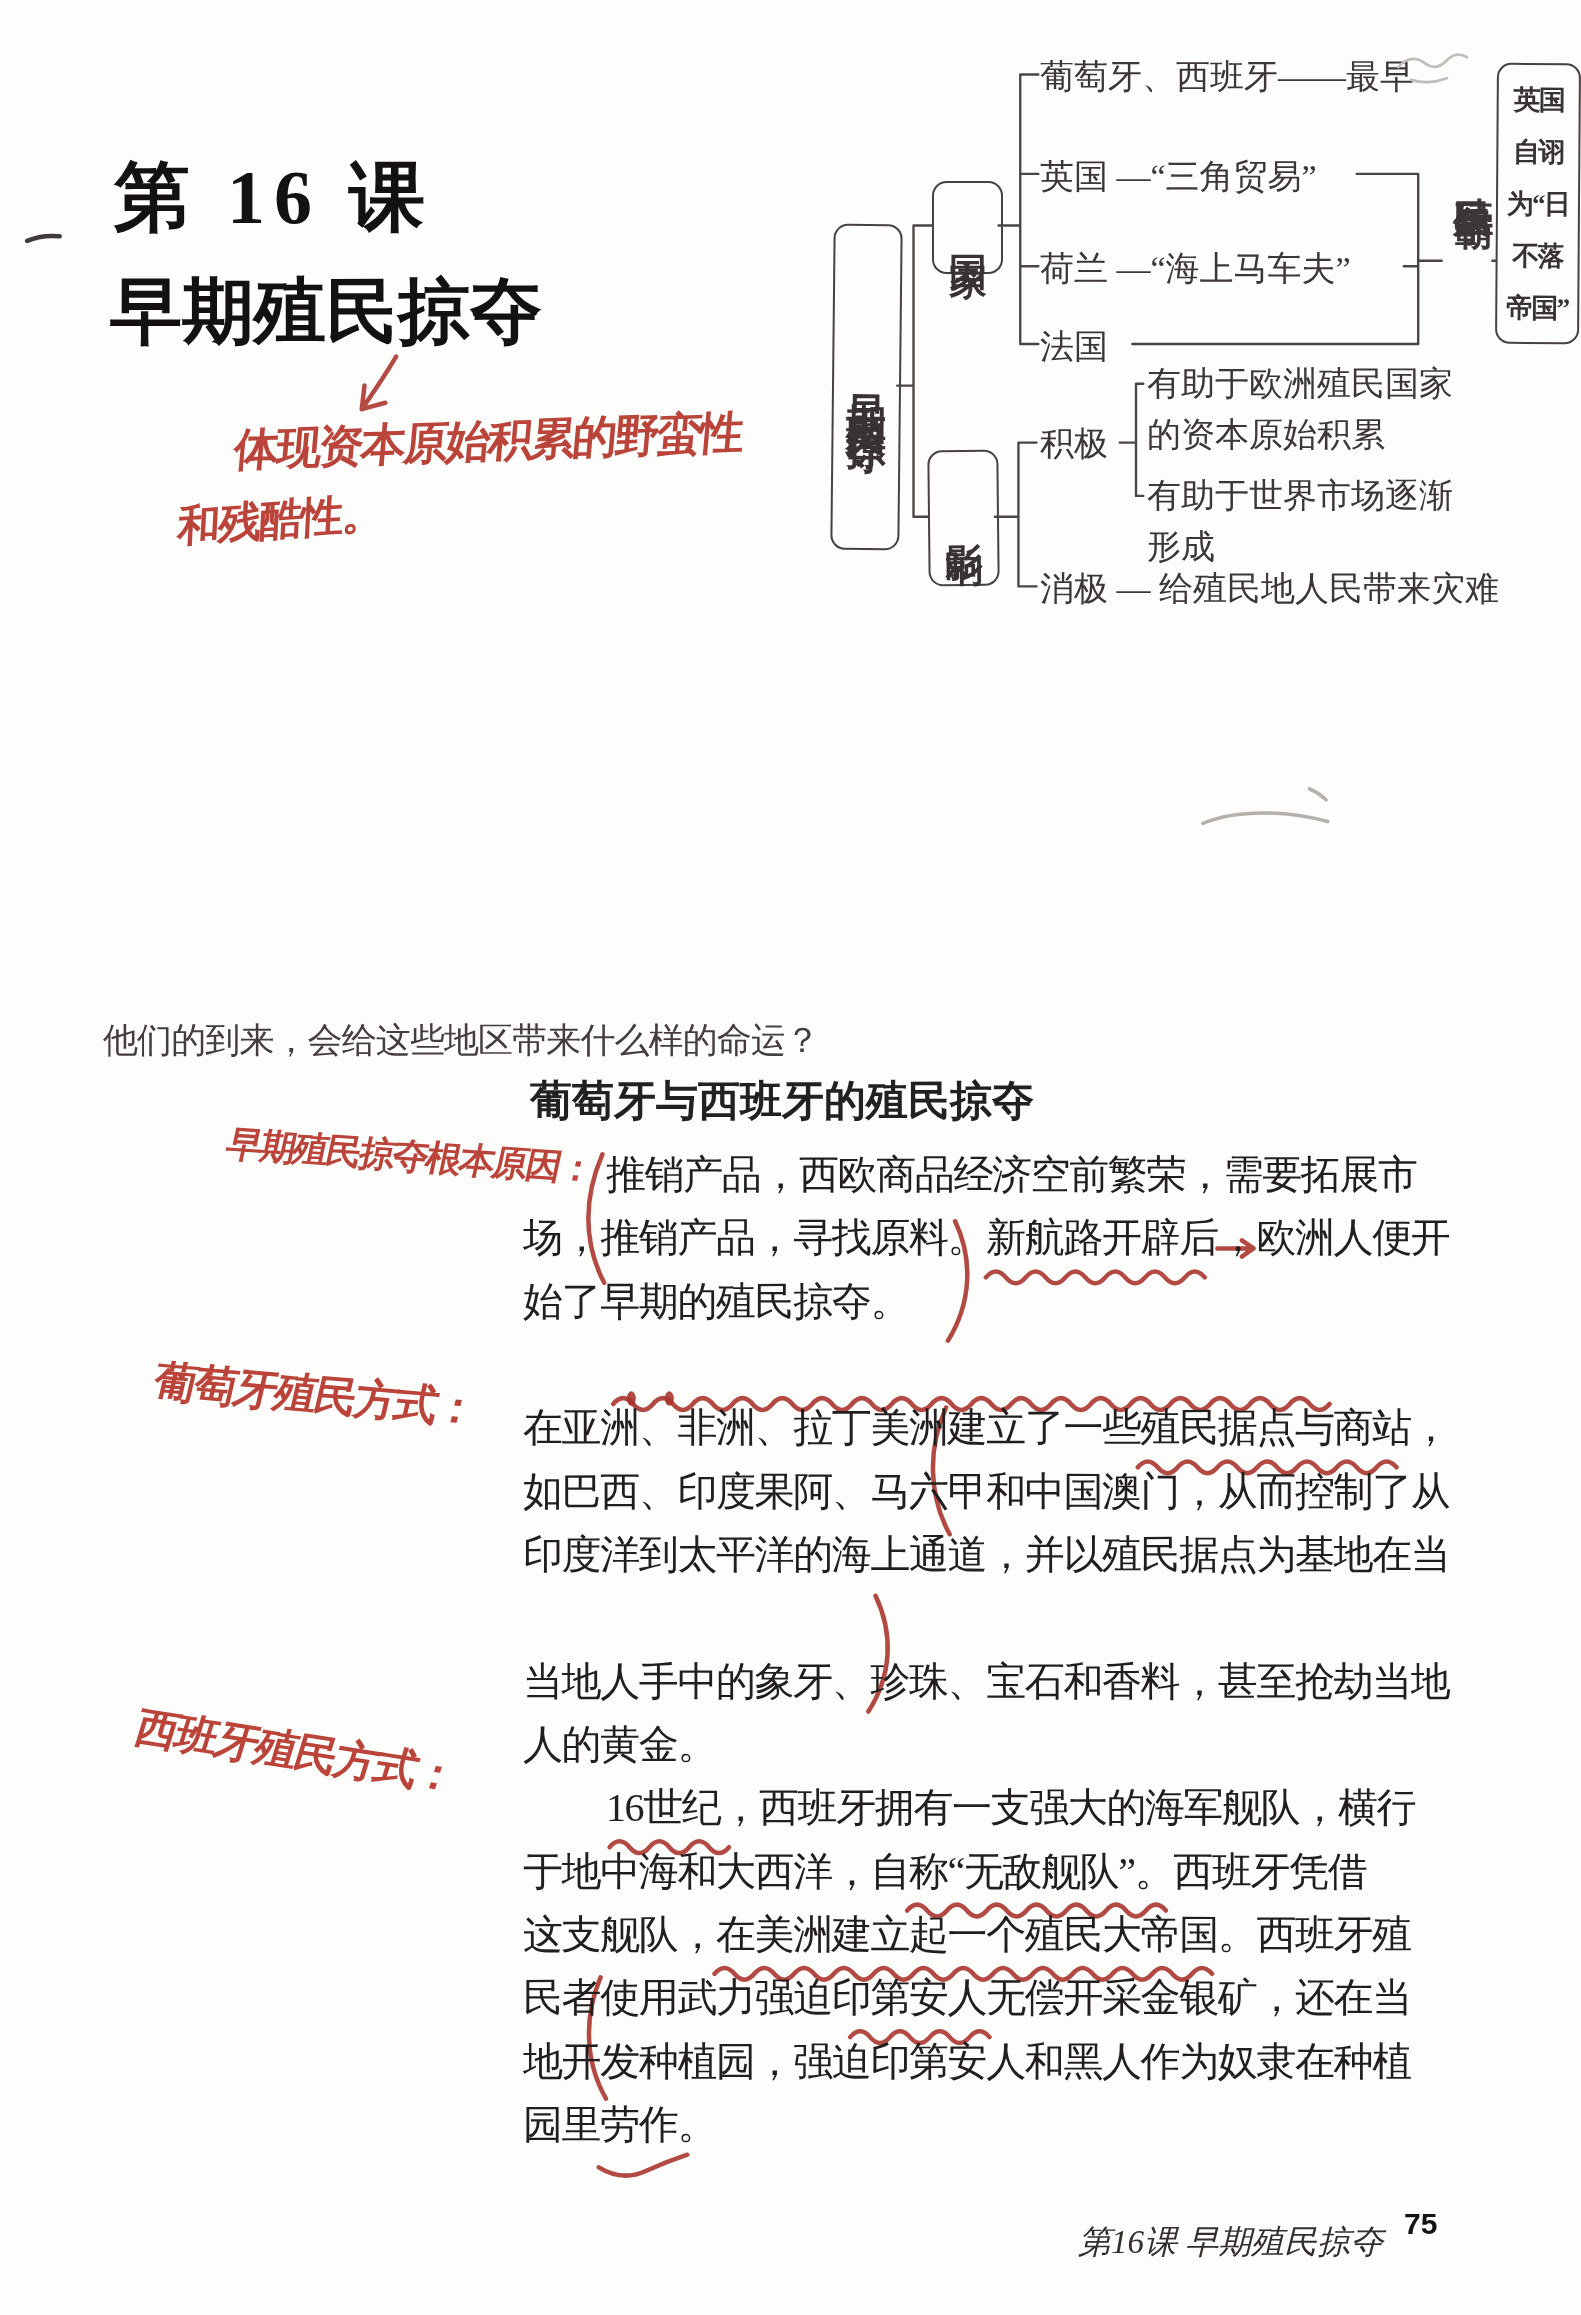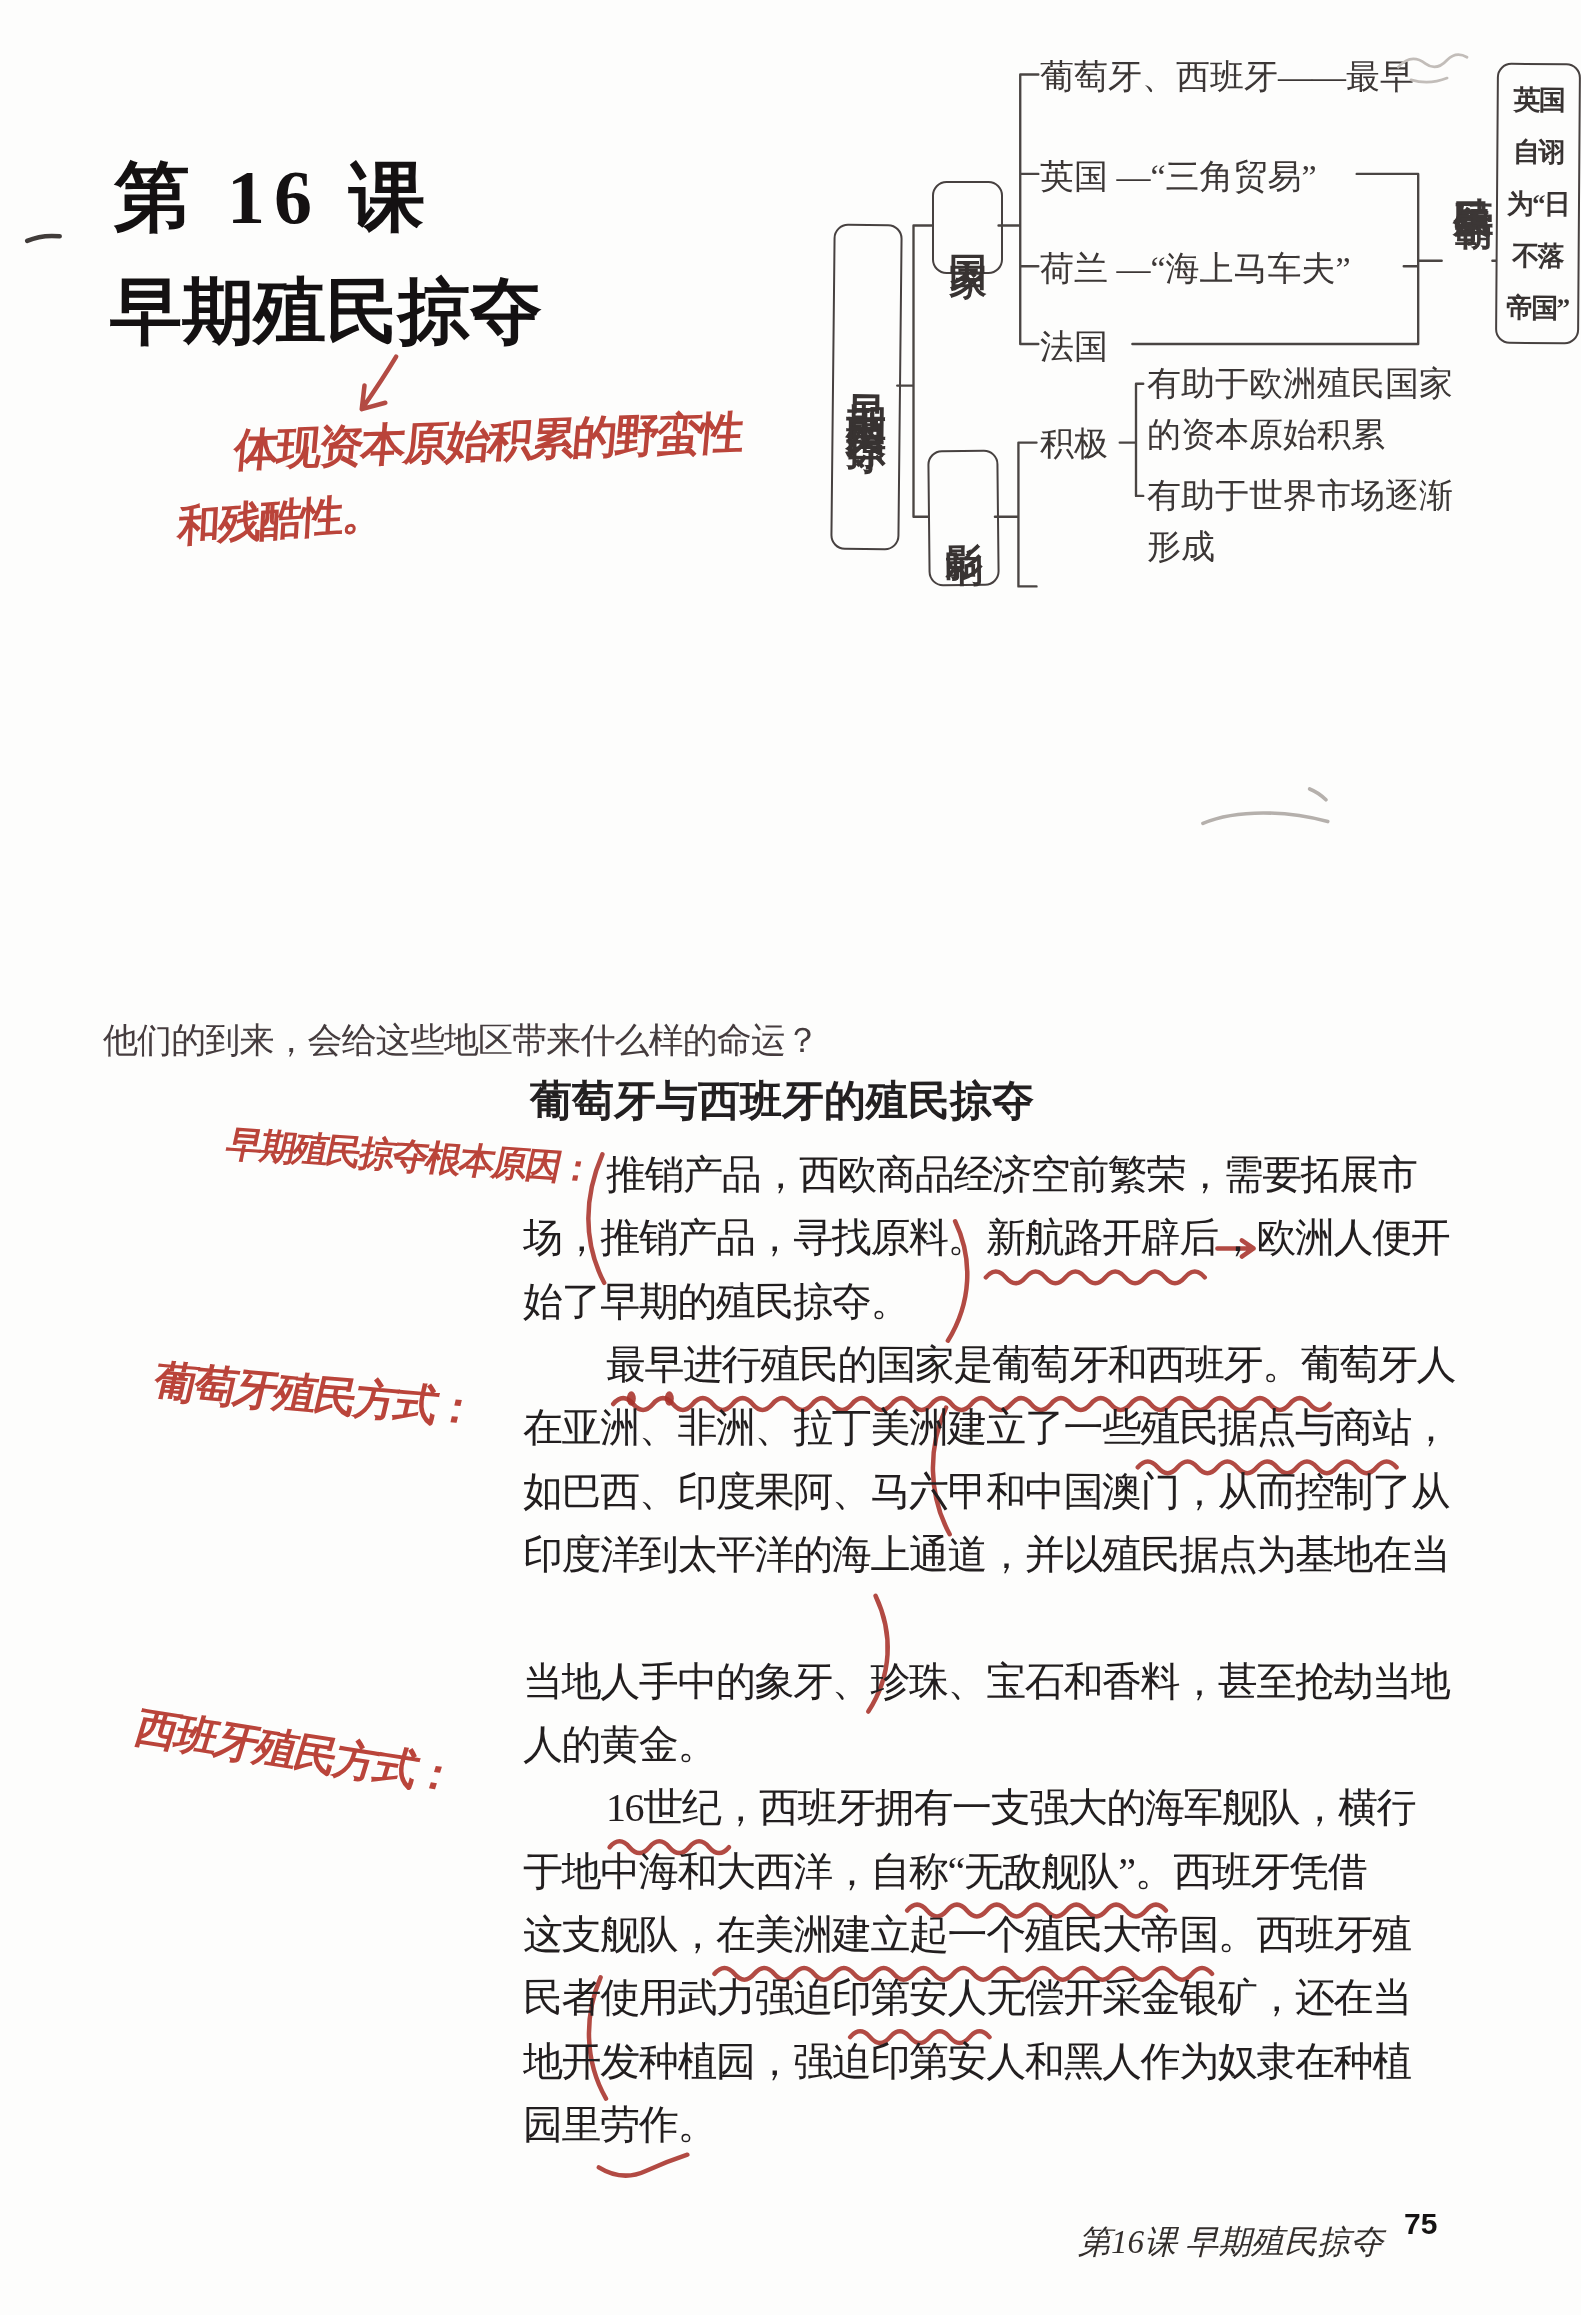--- a/index.html
+++ b/index.html
@@ -88,20 +88,21 @@
     <div>为“日</div>
     <div>不落</div>
     <div>帝国”</div>
   </div>
 
   <div class="abs mm-text" style="left:1040px;top:421px;">积极</div>
   <div class="abs mm-item" style="left:1147px;top:358px;">有助于欧洲殖民国家
 的资本原始积累</div>
   <div class="abs mm-item" style="left:1147px;top:470px;">有助于世界市场逐渐
 形成</div>
+  <div class="abs mm-text" style="left:1040px;top:566px;">消极 — 给殖民地人民带来灾难</div>
 
   <svg class="overlay" width="1581" height="2316" viewBox="0 0 1748 2560">
     <g stroke="#4a4543" stroke-width="2.6" fill="none" stroke-linecap="round" stroke-linejoin="round">
       <path d="M992 426 H1010 M1010 426 V249 H1030 M1010 426 V571 H1026"></path>
       <path d="M1104 249 H1128 M1128 249 V82 H1148 M1128 192 H1148 M1128 294 H1148 M1128 249 V380 H1148"></path>
       <path d="M1500 192 H1568 M1552 294 H1568 M1252 380 H1568 M1568 192 V380 M1568 288 H1594 M1650 288 H1654"></path>
       <path d="M1100 571 H1126 M1126 571 V489 H1146 M1126 571 V648 H1146"></path>
       <path d="M1238 489 H1256 M1256 489 V424 H1264 M1256 489 V548 H1264"></path>
     </g>
   </svg>
@@ -139,21 +140,20 @@
   </svg>
 
   <div class="abs intro-line" style="top:1017px;">他们的到来，会给这些地区带来什么样的命运？</div>
 
   <div class="abs heading">葡萄牙与西班牙的殖民掠夺</div>
 
   <div class="abs bline bindent" style="top:1147px;">推销产品，西欧商品经济空前繁荣，需要拓展市</div>
   <div class="abs bline" style="top:1210px;">场，推销产品，寻找原料。新航路开辟后，欧洲人便开</div>
   <div class="abs bline" style="top:1274px;">始了早期的殖民掠夺。</div>
 
-  <div class="abs bline bindent" style="top:1337px;">最早进行殖民的国家是葡萄牙和西班牙。葡萄牙人</div>
   <div class="abs bline" style="top:1400px;">在亚洲、非洲、拉丁美洲建立了一些殖民据点与商站，</div>
   <div class="abs bline" style="top:1464px;">如巴西、印度果阿、马六甲和中国澳门，从而控制了从</div>
   <div class="abs bline" style="top:1527px;">印度洋到太平洋的海上通道，并以殖民据点为基地在当</div>
   <div class="abs bline" style="top:1654px;">当地人手中的象牙、珍珠、宝石和香料，甚至抢劫当地</div>
   <div class="abs bline" style="top:1717px;">人的黄金。</div>
 
   <div class="abs bline bindent" style="top:1780px;">16世纪，西班牙拥有一支强大的海军舰队，横行</div>
   <div class="abs bline" style="top:1844px;">于地中海和大西洋，自称“无敌舰队”。西班牙凭借</div>
   <div class="abs bline" style="top:1907px;">这支舰队，在美洲建立起一个殖民大帝国。西班牙殖</div>
   <div class="abs bline" style="top:1970px;">民者使用武力强迫印第安人无偿开采金银矿，还在当</div>

